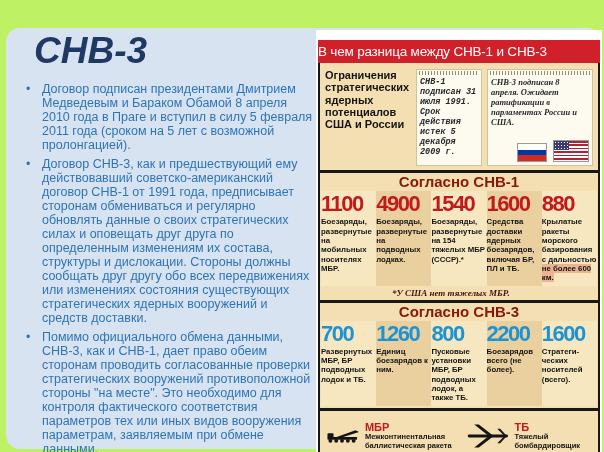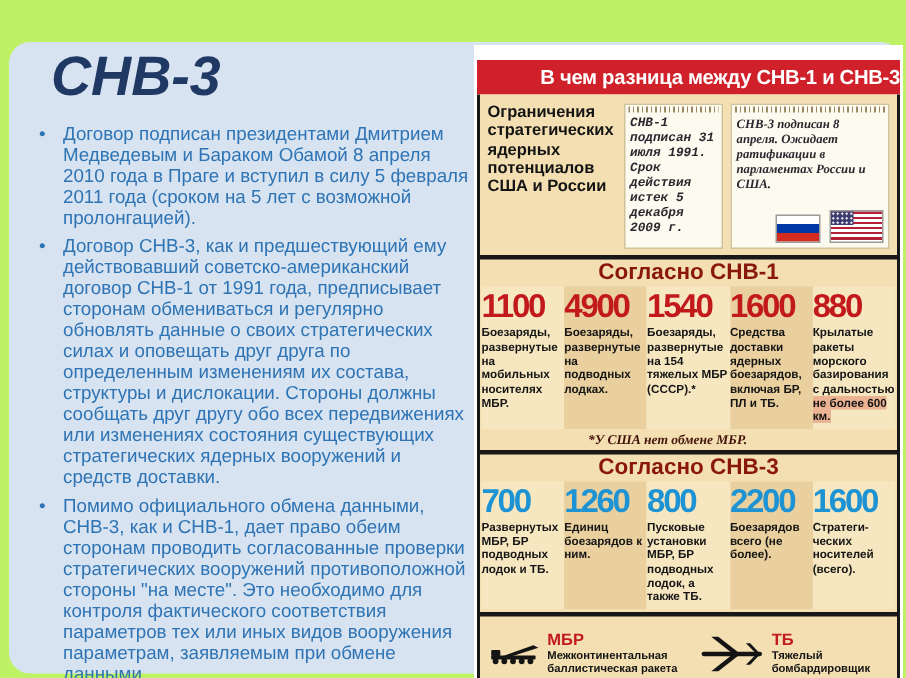--- a/index.html
+++ b/index.html
@@ -14,22 +14,22 @@
     font-style:italic; color:#1f3864; letter-spacing:0px; }
 
   .bullets { position:absolute; left:20px; top:82px; width:296px; color:#2e74b5;
     font-size:12.5px; line-height:1.12; }
   .bullet { position:relative; padding-left:22px; margin-bottom:5px; }
   .bullet::before { content:"•"; position:absolute; left:6px; top:0; color:#2e74b5; }
 
   
   .infographic { position:absolute; left:316px; top:30px; width:286px; background:#fff;
     padding:10px 2px 0 2px; }
-  .ig-header { background:#d0202a; color:#fff; font-weight:bold; font-size:13.5px;
-    text-align:right; padding:4px 0; letter-spacing:-0.2px; }
+  .ig-header { background:#d0202a; color:#fff; font-weight:normal; font-size:13.5px;
+    text-align:left; padding:4px 0; letter-spacing:-0.2px; }
   .ig-body { background:#f3dfb2; border-left:2px solid #181818; border-right:2px solid #181818; }
 
   .ig-top { display:flex; gap:5px; padding:6px 5px 4px 5px; align-items:stretch; }
   .ig-intro { width:86px; font-weight:bold; font-size:11px; line-height:1.12; color:#141414; }
   .note { background:#fdfaf0; border:1px solid #cfc39b; padding:1px 3px 3px;
     font-family:"Liberation Serif", serif; font-style:italic; font-weight:bold;
     font-size:8.5px; line-height:1.18; color:#28282e; }
   .note::before { content:""; display:block; height:4px; margin:0 -1px 2px -1px;
     background-image:repeating-linear-gradient(90deg,#9a8a66 0 1px,transparent 1px 3px); }
   .note-1 { width:66px;font-family:Liberation Mono, monospace; }
@@ -114,21 +114,21 @@
         </div>
         <div class="col alt">
           <div class="num red">1600</div>
           <div class="lbl">Средства доставки ядерных боезарядов, включая БР, ПЛ и ТБ.</div>
         </div>
         <div class="col">
           <div class="num red">880</div>
           <div class="lbl"><span>Крылатые ракеты морского базирования с дальностью</span> <span class="hl">не более 600 км.</span></div>
         </div>
       </div>
-      <div class="footnote">*У США нет обмене МБР.</div>
+      <div class="footnote">*У США нет тяжелых МБР.</div>
 
       <div class="divider"></div>
       <div class="sec-title">Согласно СНВ-3</div>
 
       <div class="cols">
         <div class="col">
           <div class="num blue">700</div>
           <div class="lbl">Развернутых МБР, БР подводных лодок и ТБ.</div>
         </div>
         <div class="col alt">

